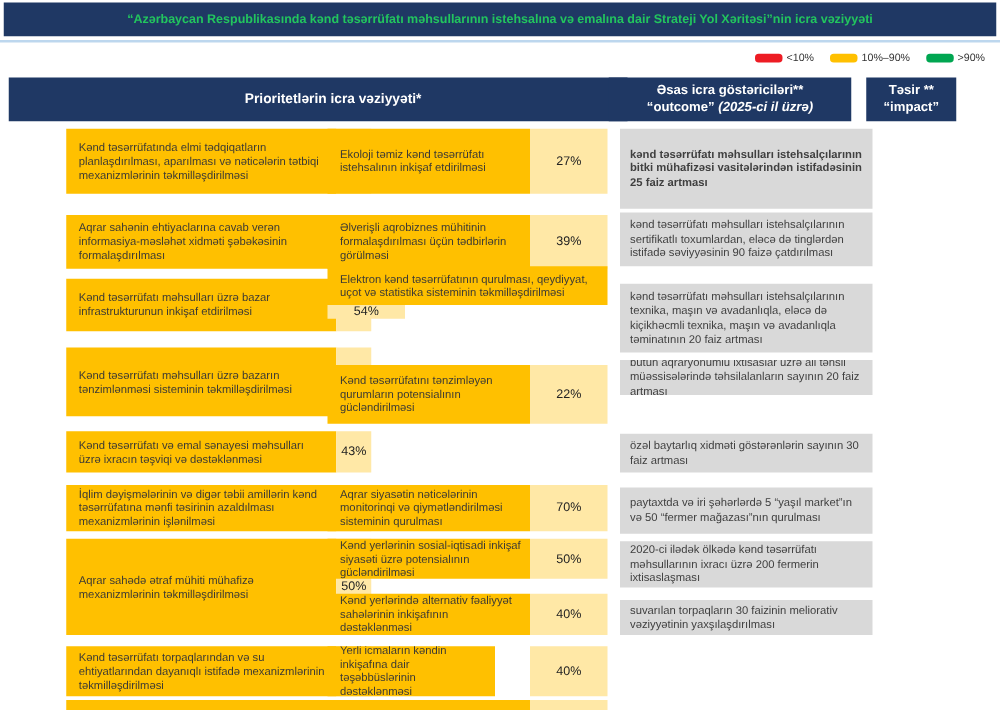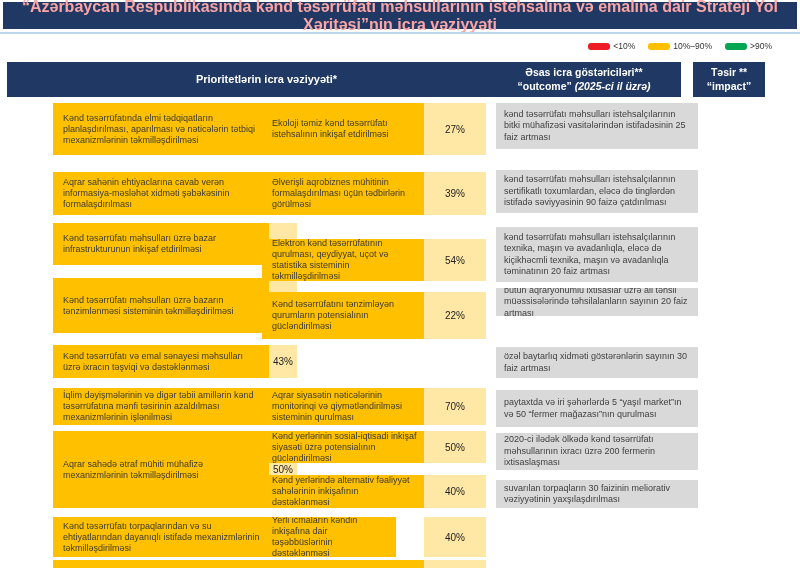--- a/index.html
+++ b/index.html
@@ -1,26 +1,26 @@
 <!DOCTYPE html>
 <html lang="az"><head>
 <meta charset="utf-8">
 <style>
   html,body{margin:0;padding:0;background:#fff;}
   #page{position:relative;width:800px;height:568px;background:#fff;overflow:hidden;
         font-family:"Liberation Sans","DejaVu Sans",sans-serif;}
 
   
   .titlebar{position:absolute;left:3px;top:2px;width:794px;height:27px;background:#1F3864;
-            color:#fca5a5;font-weight:bold;font-size:16px;display:flex;align-items:center;
+            color:#22c55e;font-weight:bold;font-size:10px;display:flex;align-items:center;
             justify-content:center;text-align:center;}
   .title-divider{position:absolute;left:0;top:32px;width:800px;height:2px;background:#BDD7EE;}
 
   
-  .legend{position:absolute;top:41px;right:28px;display:flex;align-items:center;gap:13px;
+  .legend{position:absolute;top:41px;right:12px;display:flex;align-items:center;gap:13px;
           font-size:8.5px;color:#333;}
   .legend-item{display:flex;align-items:center;gap:3px;}
   .swatch{width:22px;height:7px;border-radius:3px;display:inline-block;}
 
   
   .colhead{position:absolute;top:62px;height:35px;background:#1F3864;color:#fff;font-weight:bold;
            display:flex;flex-direction:column;align-items:center;justify-content:center;
            text-align:center;font-size:11px;line-height:13.5px;}
   .h1{left:7px;width:471px;padding-left:24px;}
   .h2{left:487px;width:194px;font-size:10.5px;}
@@ -120,21 +120,21 @@
   </div>
 
   <div class="ybox col-mid" style="top:103px;height:52px;">
     <div class="ytext">Ekoloji təmiz kənd təsərrüfatı istehsalının inkişaf etdirilməsi</div>
     <div class="ypct">27%</div>
   </div>
   <div class="ybox col-mid" style="top:172px;height:43px;">
     <div class="ytext">Əlverişli aqrobiznes mühitinin formalaşdırılması üçün tədbirlərin görülməsi</div>
     <div class="ypct">39%</div>
   </div>
-  <div class="ybox col-mid" style="top:239px;height:42px;">
+  <div class="ybox col-mid" style="top:213px;height:42px;flex-direction:column;">
     <div class="ytext">Elektron kənd təsərrüfatının qurulması, qeydiyyat, uçot və statistika sisteminin təkmilləşdirilməsi</div>
     <div class="ypct">54%</div>
   </div>
   <div class="ybox col-mid" style="top:292px;height:47px;">
     <div class="ytext">Kənd təsərrüfatını tənzimləyən qurumların potensialının gücləndirilməsi</div>
     <div class="ypct">22%</div>
   </div>
   <div class="ybox col-mid" style="top:388px;height:37px;border-radius:16px;">
     <div class="ytext">Aqrar siyasətin nəticələrinin monitorinqi və qiymətləndirilməsi sisteminin qurulması</div>
     <div class="ypct">70%</div>
@@ -149,21 +149,21 @@
   </div>
   <div class="ybox col-mid" style="top:517px;height:40px;gap:28px;">
     <div class="ytext">Yerli icmaların kəndin inkişafına dair təşəbbüslərinin dəstəklənməsi</div>
     <div class="ypct">40%</div>
   </div>
   <div class="ybox col-mid sliver" style="top:560px;height:8px;">
     <div class="ytext"></div>
     <div class="ypct"></div>
   </div>
 
-  <div class="gbox" style="top:103px;height:46px;">
+  <div class="gbox" style="top:103px;height:64px;font-weight:bold;">
     <span>kənd təsərrüfatı məhsulları istehsalçılarının bitki mühafizəsi vasitələrindən istifadəsinin 25 faiz artması</span>
   </div>
   <div class="gbox" style="top:170px;height:43px;">
     <span>kənd təsərrüfatı məhsulları istehsalçılarının sertifikatlı toxumlardan, eləcə də tinglərdən istifadə səviyyəsinin 90 faizə çatdırılması</span>
   </div>
   <div class="gbox" style="top:227px;height:55px;">
     <span>kənd təsərrüfatı məhsulları istehsalçılarının texnika, maşın və avadanlıqla, eləcə də kiçikhəcmli texnika, maşın və avadanlıqla təminatının 20 faiz artması</span>
   </div>
   <div class="gbox" style="top:288px;height:28px;">
     <span>bütün aqraryönümlü ixtisaslar üzrə ali təhsil müəssisələrində təhsilalanların sayının 20 faiz artması</span>

